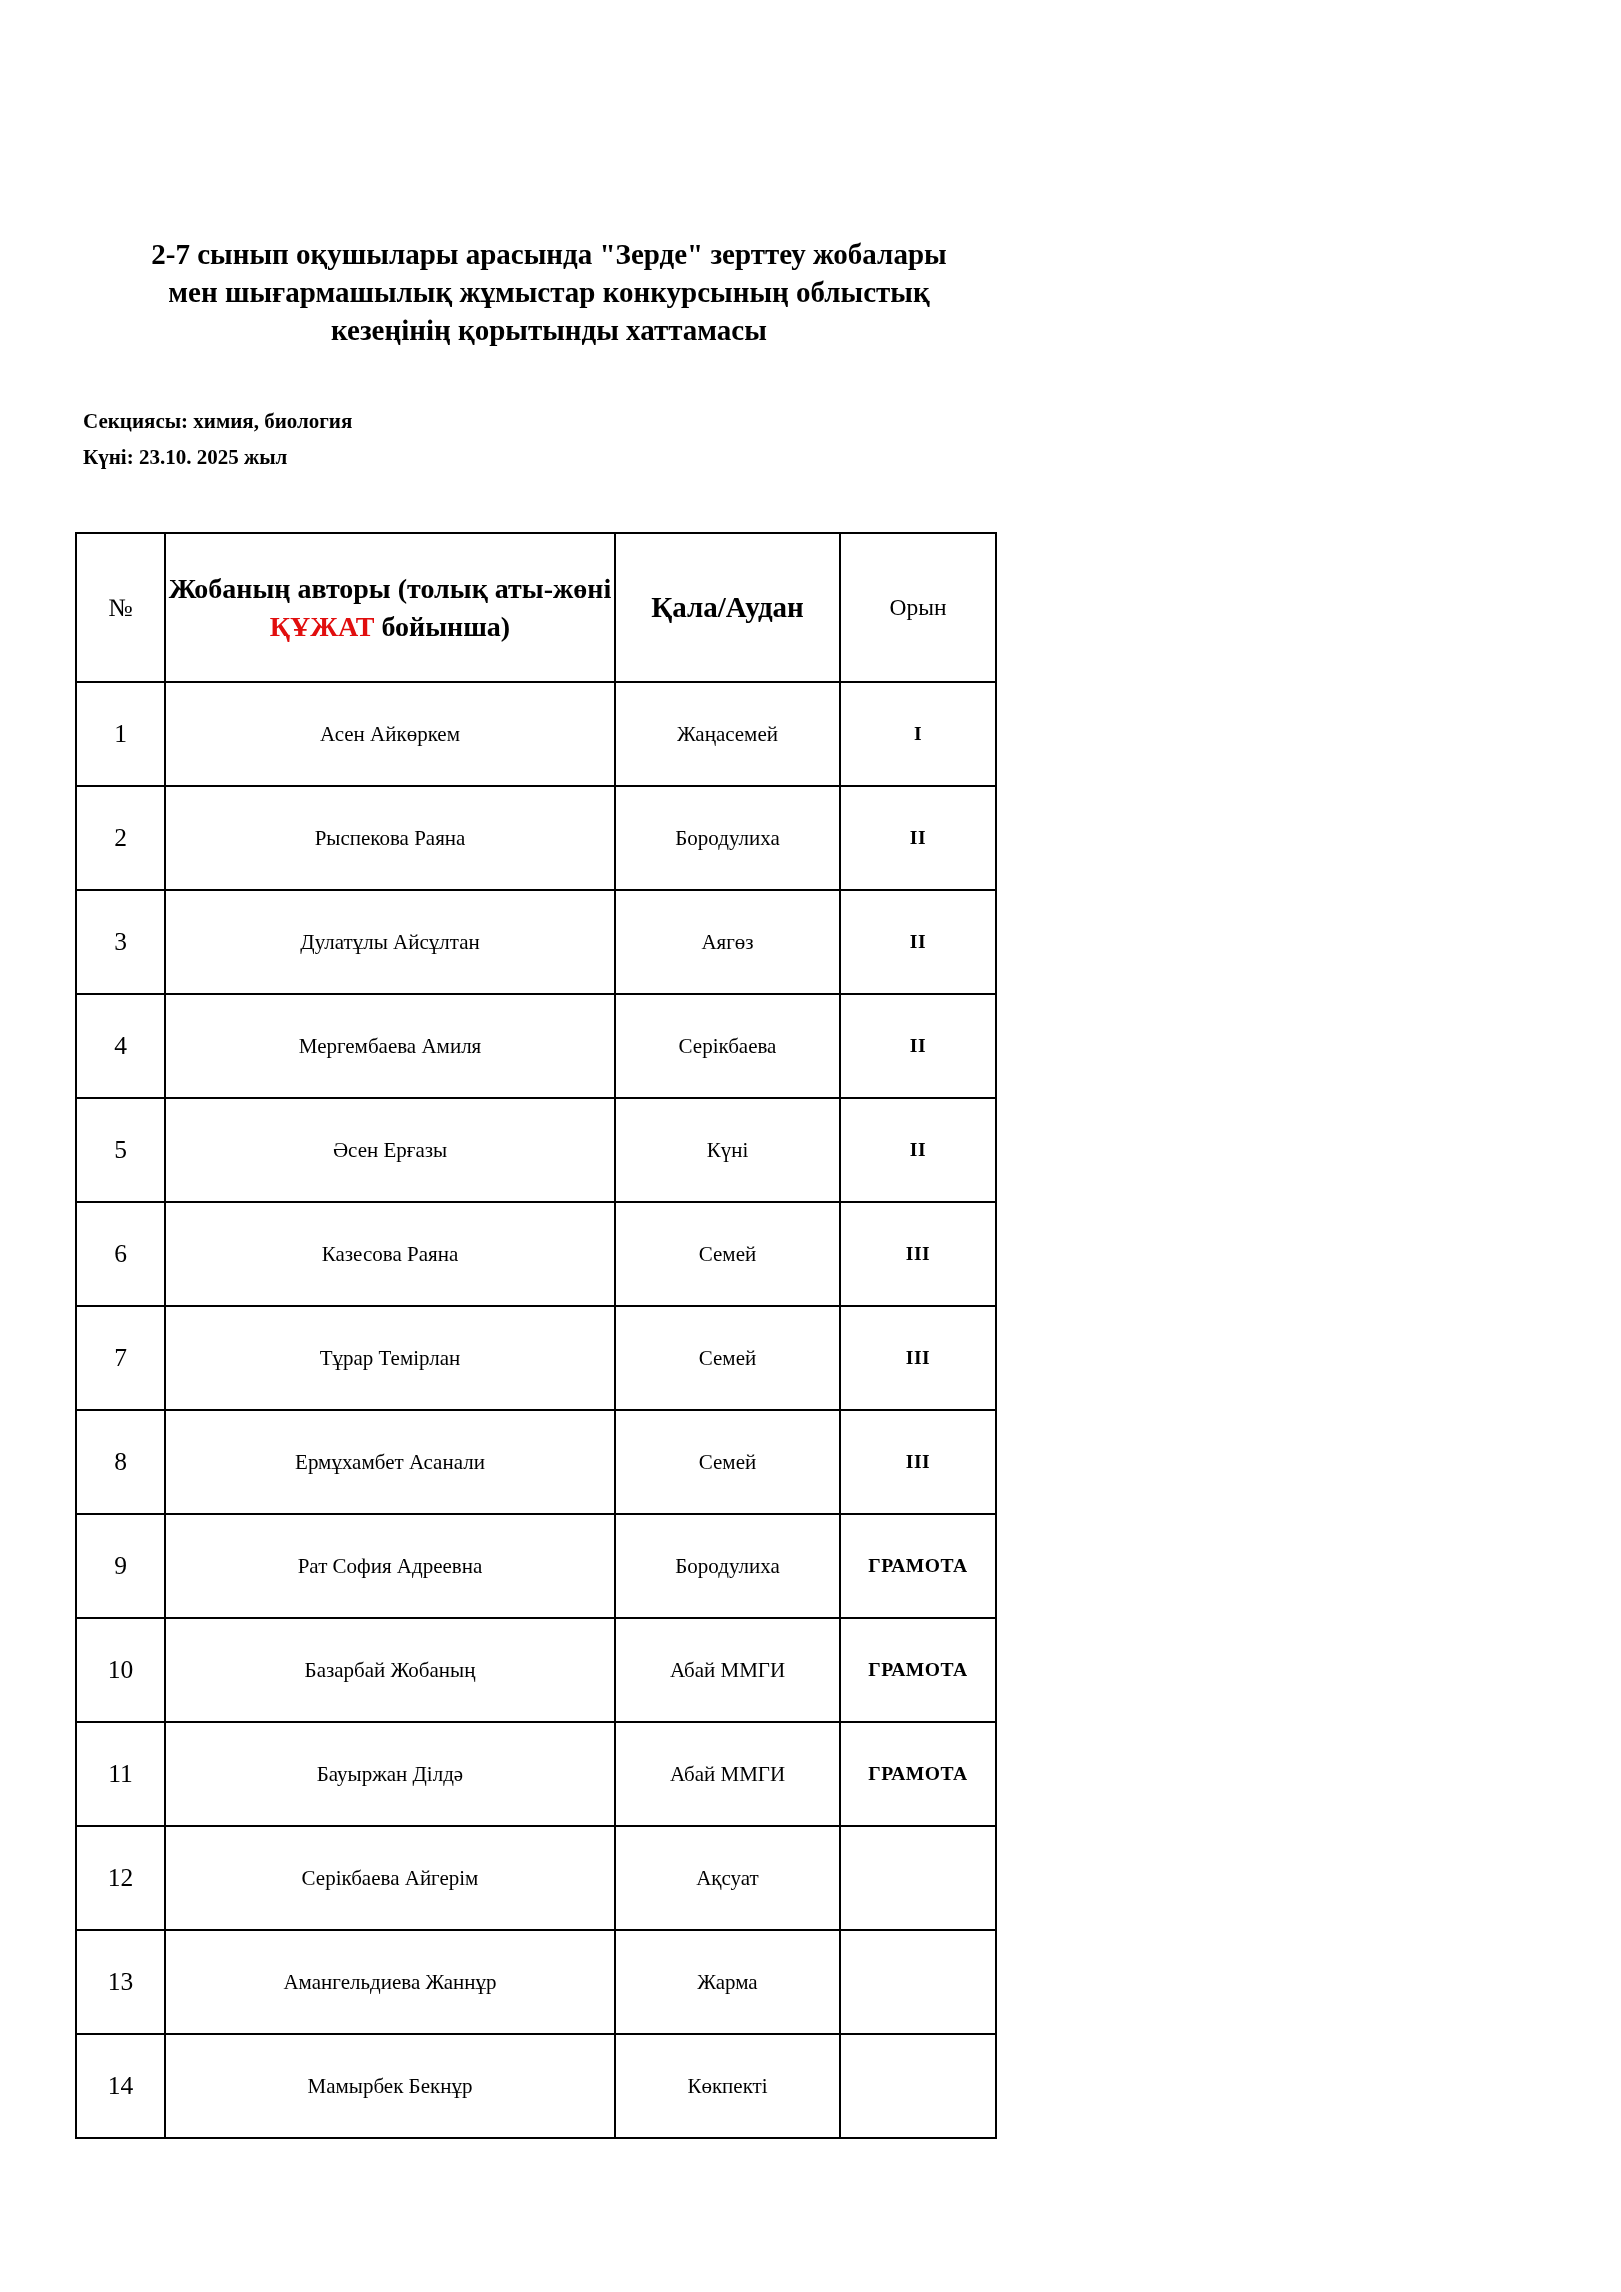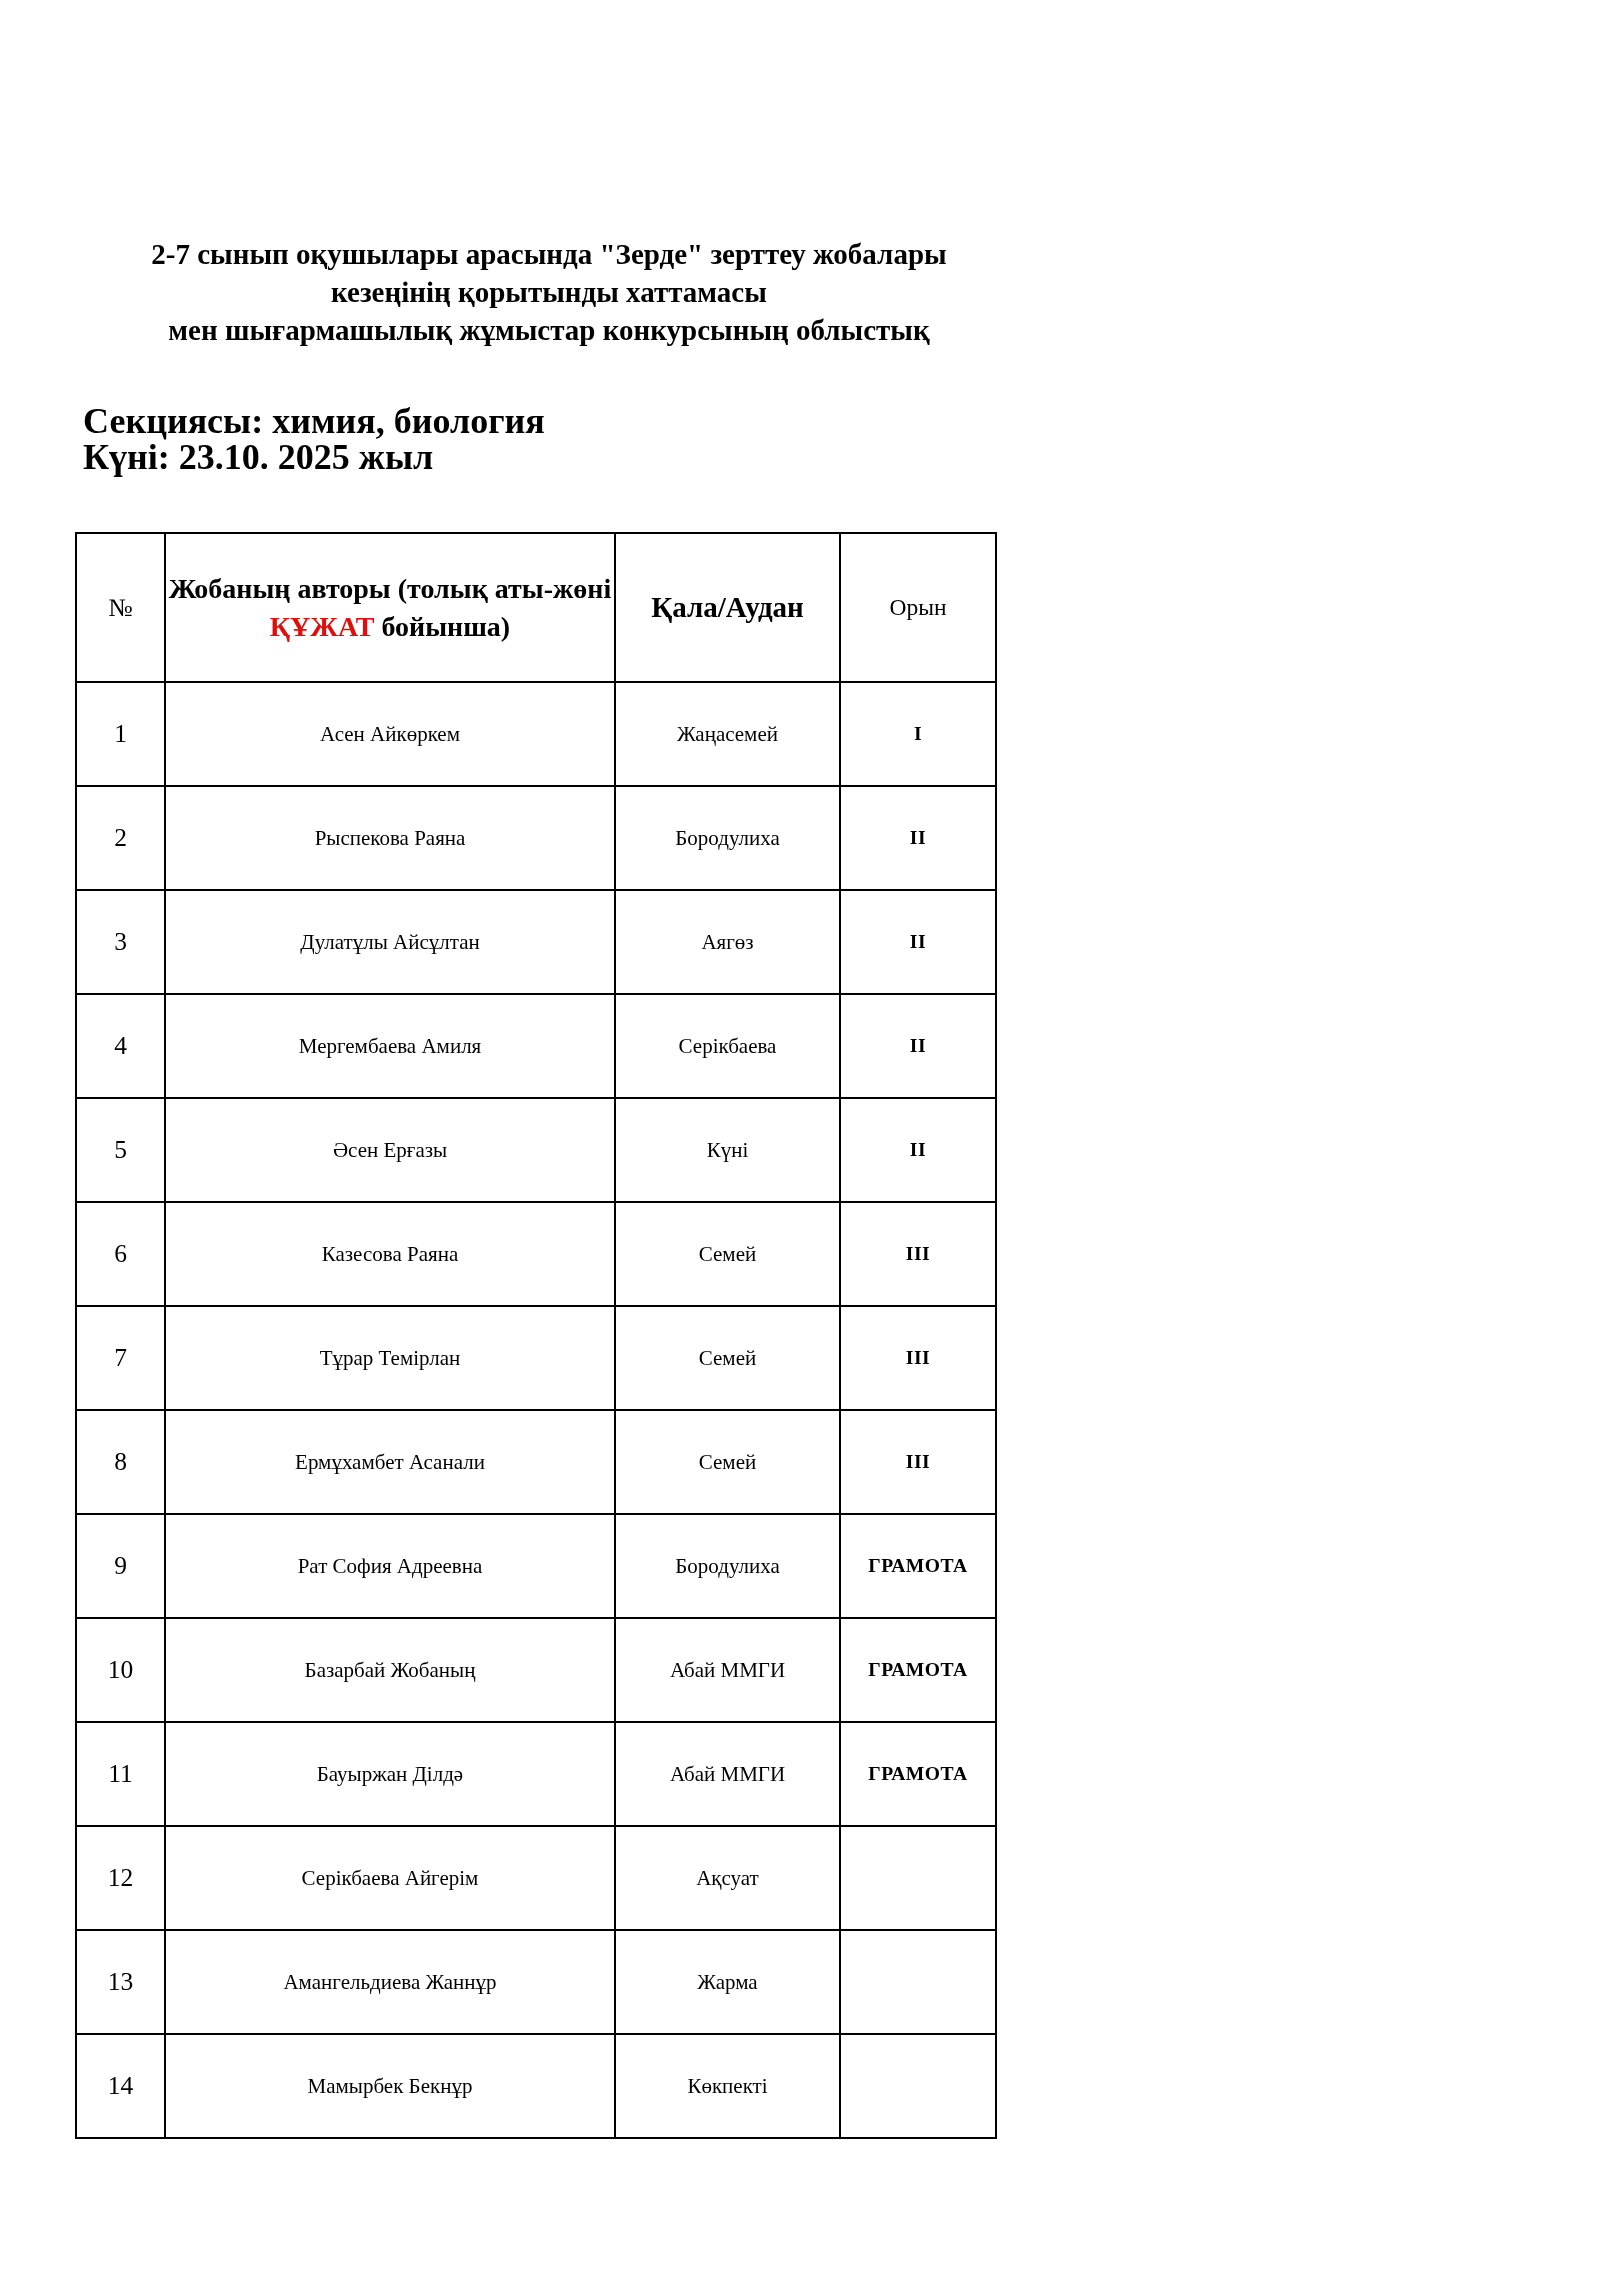--- a/index.html
+++ b/index.html
@@ -22,21 +22,21 @@
     text-align: center;
     font-weight: bold;
     font-size: 29px;
     line-height: 38px;
   }
   .meta {
     position: absolute;
     left: 83px;
     top: 403px;
     font-weight: bold;
-    font-size: 36px;
+    font-size: 21px;
     line-height: 36px;
   }
   table.results {
     position: absolute;
     left: 75px;
     top: 532px;
     border-collapse: collapse;
     table-layout: fixed;
     width: 920px;
   }
@@ -62,22 +62,22 @@
   td.d-author { font-size: 21px; }
   td.d-city   { font-size: 21px; }
   td.d-place  { font-size: 19.6px; font-weight: bold; letter-spacing: 0.5px; }
   .red-text   { color: #e10e0e; }
 </style>
 </head>
 <body>
 
 <div class="doc-title">
   <div>2-7 сынып оқушылары арасында "Зерде" зерттеу жобалары</div>
+  <div>мен шығармашылық жұмыстар конкурсының облыстық</div>
   <div>кезеңінің қорытынды хаттамасы</div>
-  <div>мен шығармашылық жұмыстар конкурсының облыстық</div>
 </div>
 
 <div class="meta">
   <div>Секциясы: химия, биология</div>
   <div>Күні: 23.10. 2025 жыл</div>
 </div>
 
 <table class="results">
   <colgroup>
     <col class="c-num">

